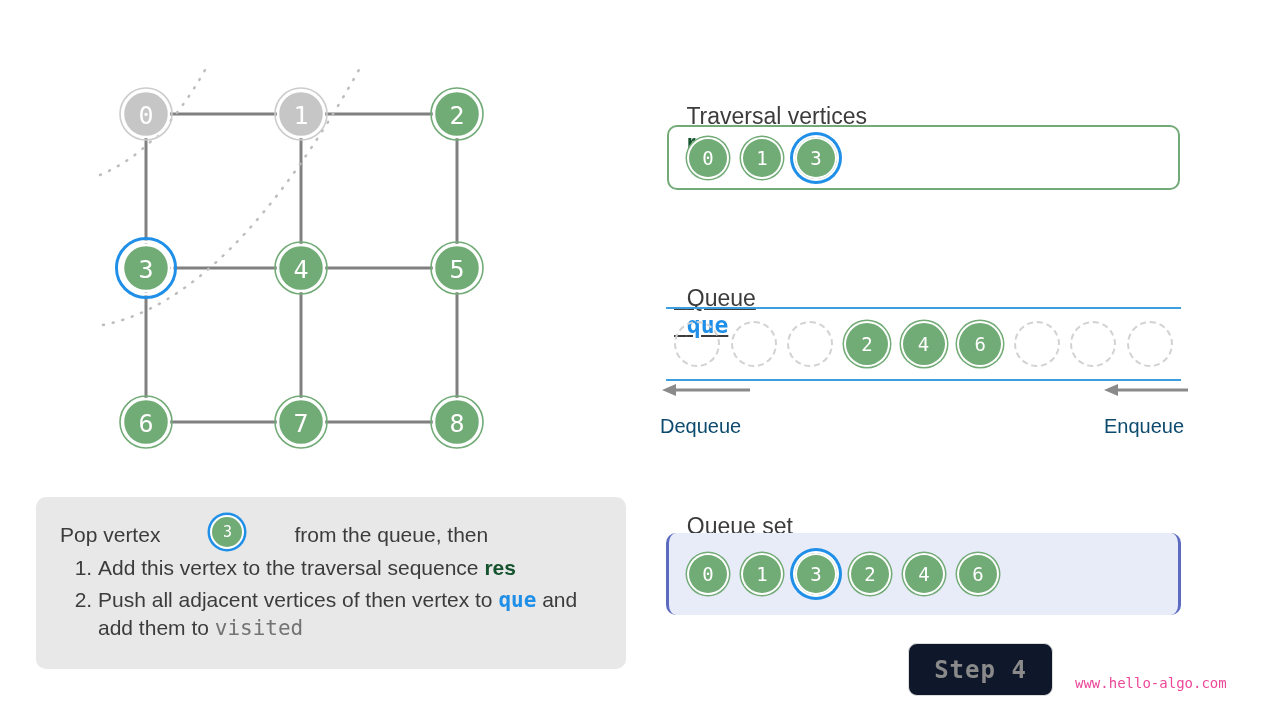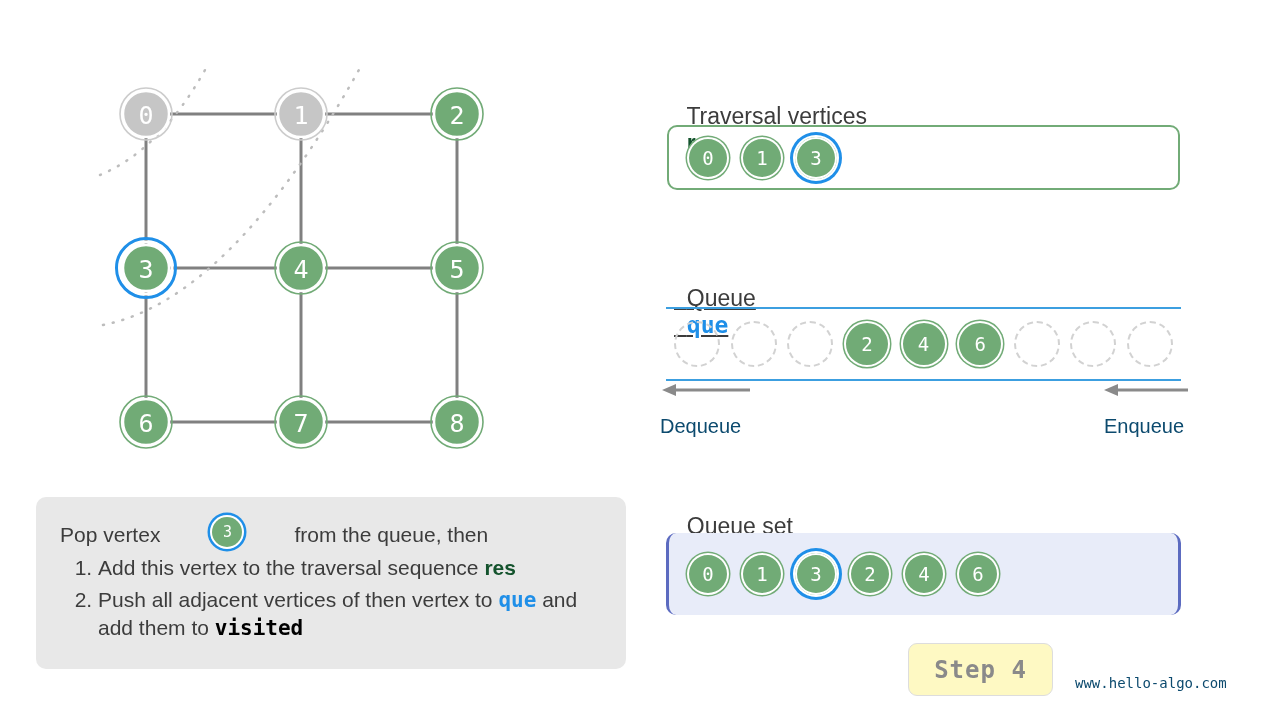--- a/index.html
+++ b/index.html
@@ -69,21 +69,21 @@
     margin: 0;
     padding-left: 38px;
     font-size: 21px;
     line-height: 1.32;
     color: #3c3c3c;
   }
   ol.cap-list li { margin-bottom: 4px; }
   ol.cap-list li::marker { color: #3c3c3c; }
   .mono-green { font-family: Liberation Sans, sans-serif; font-weight: bold; color: #14532d; }
   .mono-blue  { font-family: "DejaVu Sans Mono", monospace; font-weight: bold; color: #1f8fe8; }
-  .mono-navy  { font-family: "DejaVu Sans Mono", monospace; font-weight: bold; color: #000000; }
+  .mono-navy  { font-family: "DejaVu Sans Mono", monospace; font-weight: normal; color: #737373; }
 
   
   .section-title {
     position: absolute;
     font-size: 23px;
     color: #3c3c3c;
     white-space: pre;
   }
 
   
@@ -176,38 +176,38 @@
     align-items: center;
     padding-left: 18px;
   }
 
   
   #step-badge {
     position: absolute;
     left: 908px; top: 643px;
     width: 145px; height: 53px;
     box-sizing: border-box;
-    background: #fef9c3;
+    background: #0f172a;
     border: 1.5px solid #dddddd;
     border-radius: 9px;
     display: flex;
     align-items: center;
     justify-content: center;
     font-family: "DejaVu Sans Mono", monospace;
     font-size: 24px;
     font-weight: bold;
     color: #8a8a8a;
     letter-spacing: 1px;
   }
   #watermark {
     position: absolute;
     left: 1075px; top: 675px;
     font-family: "DejaVu Sans Mono", monospace;
     font-size: 14px;
-    color: #0c4a6e;
+    color: #ec4899;
   }
 </style>
 </head>
 <body>
 
 <div id="graph-panel">
   <svg id="graph-svg" width="640" height="480">
     <g id="edges-layer">
         <line x1="146" y1="114" x2="301" y2="114" stroke="#808080" stroke-width="3"></line>
         <line x1="301" y1="114" x2="457" y2="114" stroke="#808080" stroke-width="3"></line>

